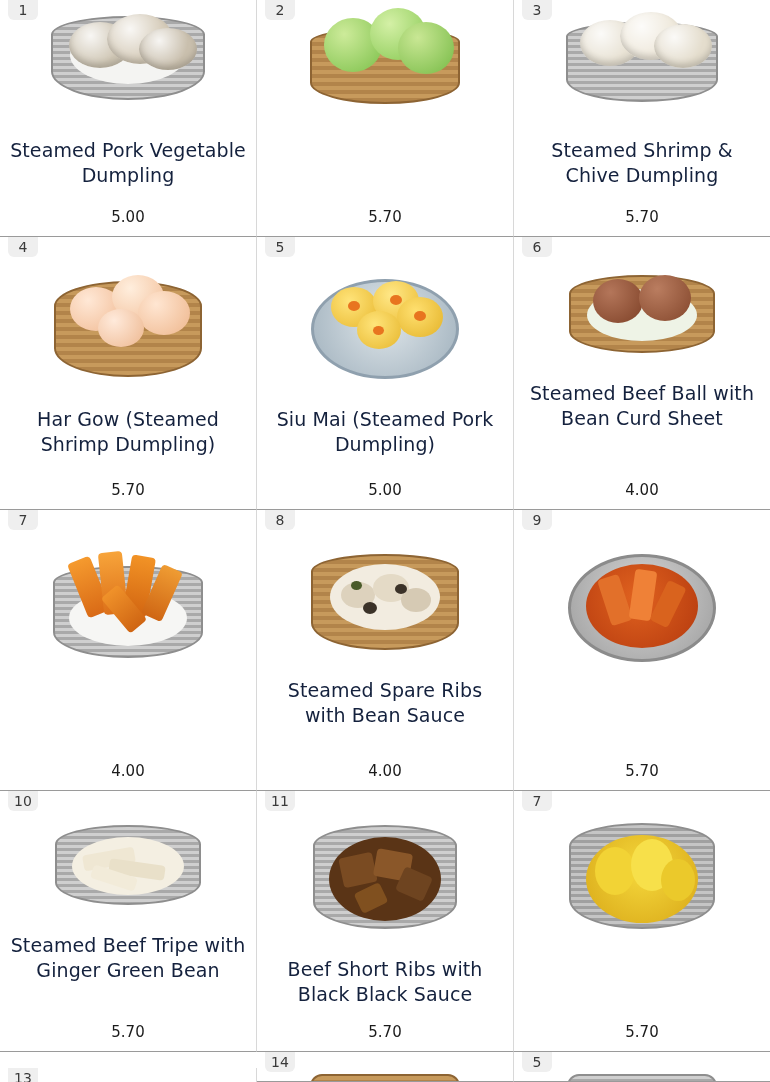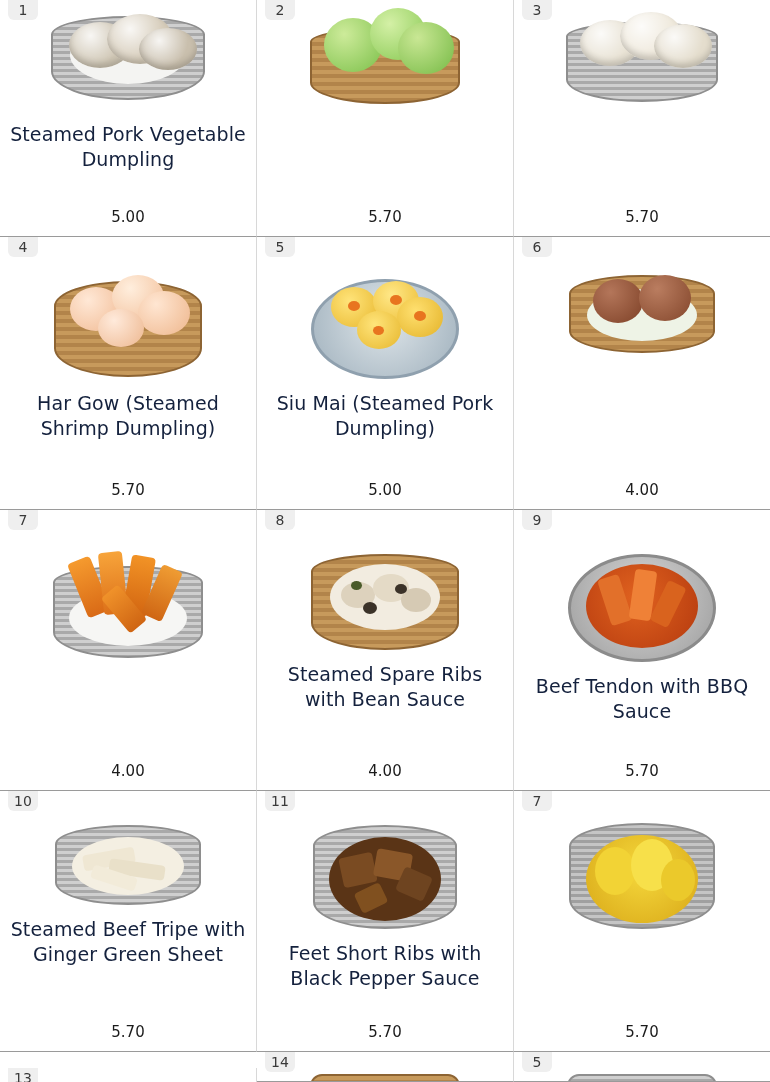--- a/index.html
+++ b/index.html
@@ -62,21 +62,21 @@
     border-radius: 3px;
     overflow: hidden;
     background: #fff;
   }
 
   .item-name {
     text-align: center;
     font-size: 19px;
     line-height: 25px;
     color: #14213d;
-    margin-top: 10px;
+    margin-top: 26px;
     font-family: "DejaVu Sans", sans-serif;
     letter-spacing: 0.1px;
   }
   .item-price {
     text-align: center;
     font-size: 15px;
     color: #1b1b1b;
     margin-top: auto;
     padding-top: 14px;
     font-family: "DejaVu Sans", sans-serif;
@@ -170,20 +170,21 @@
       <div class="thumb-wrap">
         <div class="thumb" style="width:152px;height:118px;margin-top:-6px;">
           <div class="steamer" style="background:#fff;">
             <div class="basket basket-metal" style="width:152px;height:80px;bottom:10px;"></div>
             <div class="blob dumpling-pleat" style="--c:#e8e2d4;width:60px;height:46px;left:14px;bottom:46px;"></div>
             <div class="blob dumpling-pleat" style="--c:#efe9dc;width:62px;height:48px;left:54px;bottom:52px;"></div>
             <div class="blob dumpling-pleat" style="--c:#e4ddcd;width:58px;height:44px;left:88px;bottom:44px;"></div>
           </div>
         </div>
       </div>
+      <div class="item-name">Steamed Shrimp &amp; Chive Dumpling</div>
       <div class="item-price">5.70</div>
     </div>
 
     <div class="menu-item" style="height:273px; padding-top:22px;">
       <div class="item-number">4</div>
       <div class="thumb-wrap">
         <div class="thumb" style="width:148px;height:122px;">
           <div class="steamer" style="background:#fff;">
             <div class="basket basket-wood" style="width:148px;height:96px;bottom:4px;border-radius:50% / 26% 26% 30% 30%;"></div>
             <div class="blob" style="width:52px;height:44px;left:16px;bottom:50px;background:radial-gradient(circle at 35% 30%,#ffe8d6,#f0b890);"></div>
@@ -223,20 +224,21 @@
       <div class="thumb-wrap">
         <div class="thumb" style="width:146px;height:96px;">
           <div class="steamer" style="background:#fff;">
             <div class="basket basket-wood" style="width:146px;height:78px;bottom:2px;border-radius:50% / 24% 24% 28% 28%;"></div>
             <div class="blob" style="width:110px;height:52px;left:18px;bottom:14px;background:#eef3e6;"></div>
             <div class="blob" style="width:50px;height:44px;left:24px;bottom:32px;background:radial-gradient(circle at 35% 30%,#b4765a,#7d4026);"></div>
             <div class="blob" style="width:52px;height:46px;left:70px;bottom:34px;background:radial-gradient(circle at 35% 30%,#ba7d60,#83462b);"></div>
           </div>
         </div>
       </div>
+      <div class="item-name">Steamed Beef Ball with Bean Curd Sheet</div>
       <div class="item-price">4.00</div>
     </div>
 
     <div class="menu-item" style="height:281px; padding-top:22px;">
       <div class="item-number">7</div>
       <div class="thumb-wrap">
         <div class="thumb" style="width:150px;height:132px;">
           <div class="steamer" style="background:#fff;">
             <div class="basket basket-metal" style="width:150px;height:92px;bottom:6px;"></div>
             <div class="plate" style="width:118px;height:56px;bottom:18px;background:#f6f6f4;"></div>
@@ -277,56 +279,55 @@
         <div class="thumb" style="width:148px;height:132px;">
           <div class="steamer" style="background:#fff;">
             <div class="basket basket-metal" style="width:148px;height:108px;bottom:2px;border-radius:50%;background:radial-gradient(circle at 50% 40%,#d9d9d9,#9c9c9c);border:3px solid #8b8b8b;"></div>
             <div class="blob" style="width:112px;height:84px;left:18px;bottom:16px;background:radial-gradient(circle at 45% 40%,#e0621f,#b4390e);"></div>
             <div class="sq" style="width:22px;height:48px;left:36px;bottom:40px;transform:rotate(-18deg);background:#e2702a;"></div>
             <div class="sq" style="width:22px;height:50px;left:64px;bottom:44px;transform:rotate(8deg);background:#ef8137;"></div>
             <div class="sq" style="width:20px;height:44px;left:90px;bottom:38px;transform:rotate(26deg);background:#d9631e;"></div>
           </div>
         </div>
       </div>
-      <div class="item-name">Beef Tendon with BBQ Sauce</div>
       <div class="item-price">5.70</div>
     </div>
 
     <div class="menu-item" style="height:261px; padding-top:22px;">
       <div class="item-number">10</div>
       <div class="thumb-wrap">
         <div class="thumb" style="width:146px;height:94px;">
           <div class="steamer" style="background:#fff;">
             <div class="basket basket-metal" style="width:146px;height:80px;bottom:2px;border-radius:50% / 24% 24% 28% 28%;"></div>
             <div class="blob" style="width:112px;height:58px;left:17px;bottom:12px;background:#f4efe2;"></div>
             <div class="sq" style="width:52px;height:16px;left:28px;bottom:40px;transform:rotate(-10deg);background:#efe7d3;"></div>
             <div class="sq" style="width:56px;height:15px;left:54px;bottom:30px;transform:rotate(8deg);background:#e9e0c9;"></div>
             <div class="sq" style="width:46px;height:14px;left:36px;bottom:22px;transform:rotate(18deg);background:#f2ebd9;"></div>
           </div>
         </div>
       </div>
-      <div class="item-name">Steamed Beef Tripe with Ginger Green Sheet</div>
+      <div class="item-name">Steamed Beef Tripe with Ginger Green Bean</div>
       <div class="item-price">5.70</div>
     </div>
 
     <div class="menu-item" style="height:261px; padding-top:22px;">
       <div class="item-number">11</div>
       <div class="thumb-wrap">
         <div class="thumb" style="width:144px;height:118px;">
           <div class="steamer" style="background:#fff;">
             <div class="basket basket-metal" style="width:144px;height:104px;bottom:2px;border-radius:50% / 20% 20% 26% 26%;"></div>
             <div class="blob" style="width:112px;height:84px;left:16px;bottom:10px;background:#5a3416;"></div>
             <div class="sq" style="width:34px;height:30px;left:28px;bottom:46px;transform:rotate(-12deg);background:#7a4b22;"></div>
             <div class="sq" style="width:36px;height:28px;left:62px;bottom:52px;transform:rotate(10deg);background:#8a5729;"></div>
             <div class="sq" style="width:30px;height:26px;left:86px;bottom:34px;transform:rotate(24deg);background:#6e4420;"></div>
             <div class="sq" style="width:28px;height:22px;left:44px;bottom:22px;transform:rotate(-26deg);background:#insetnone;background:#80501f;"></div>
           </div>
         </div>
       </div>
-      <div class="item-name">Feet Short Ribs with Black Pepper Sauce</div>
+      <div class="item-name">Beef Short Ribs with Black Black Sauce</div>
       <div class="item-price">5.70</div>
     </div>
 
     <div class="menu-item col3" style="height:261px; padding-top:22px;">
       <div class="item-number">7</div>
       <div class="thumb-wrap">
         <div class="thumb" style="width:146px;height:118px;">
           <div class="steamer" style="background:#fff;">
             <div class="basket basket-metal" style="width:146px;height:106px;bottom:2px;border-radius:50% / 22% 22% 28% 28%;background:repeating-linear-gradient(180deg,#c5c5c5 0 3px,#a0a0a0 3px 6px);"></div>
             <div class="blob" style="width:112px;height:88px;left:17px;bottom:8px;background:radial-gradient(circle at 50% 40%,#f5d83c,#d8a717);"></div>

